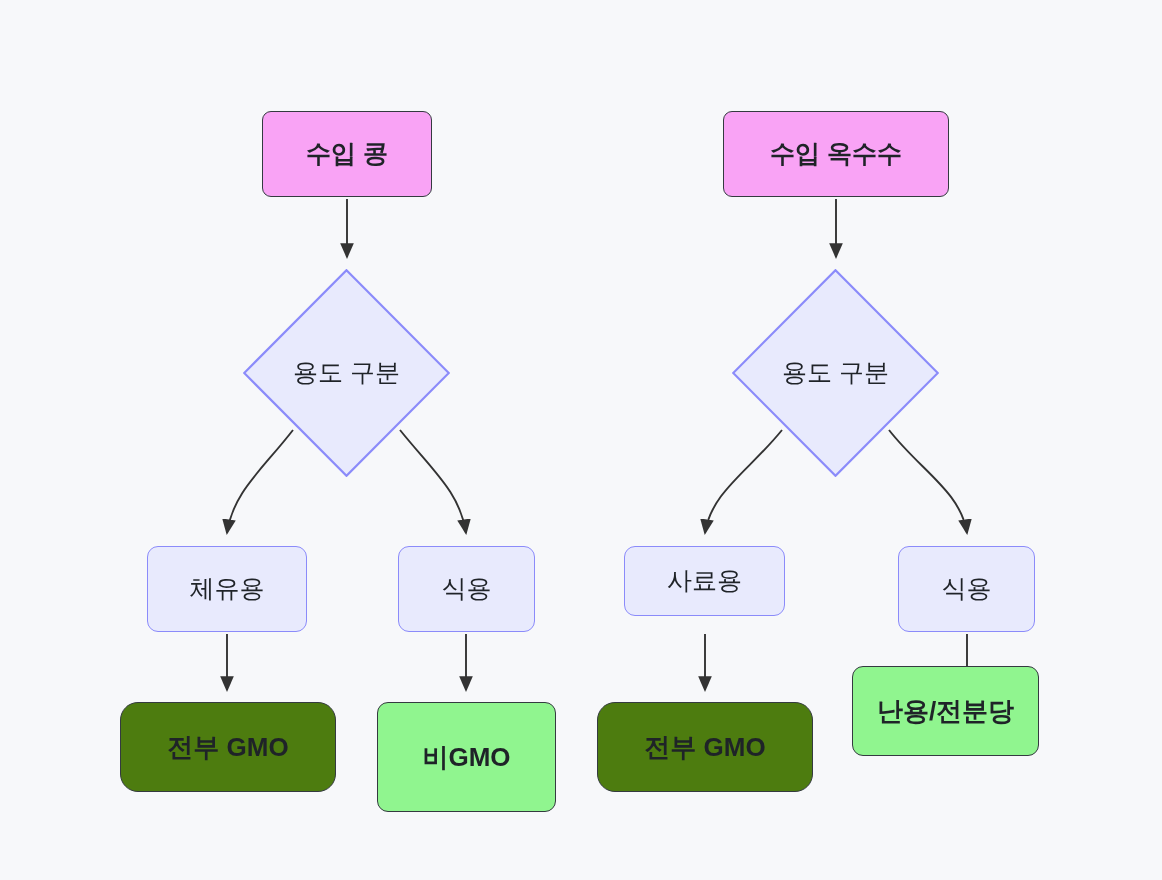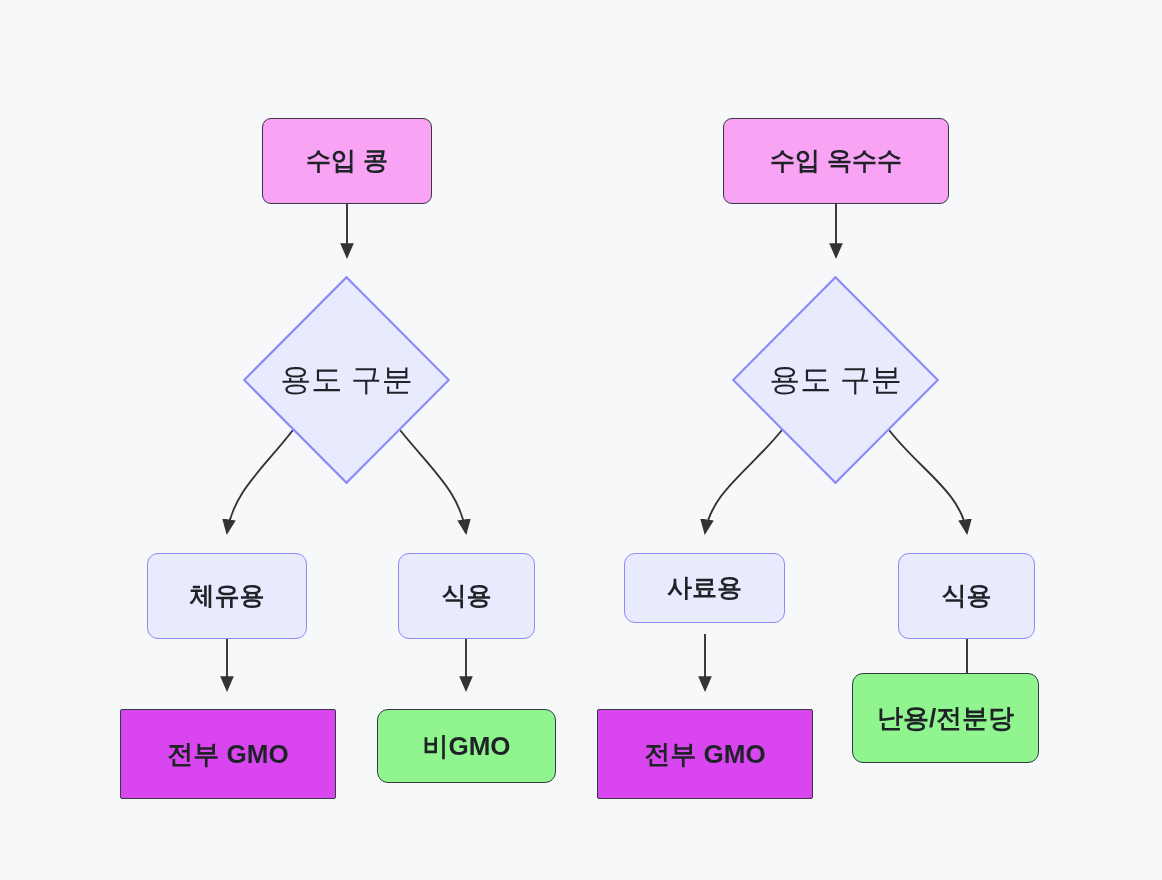--- a/index.html
+++ b/index.html
@@ -29,42 +29,41 @@
   }
   .node {
     position: absolute;
     display: flex;
     align-items: center;
     justify-content: center;
     box-sizing: border-box;
     text-align: center;
     line-height: 1.1;
     white-space: nowrap;
-    margin-top: 7px;
   }
   .node-label {
     display: block;
   }
 
   
   .node-source {
     background: #f9a3f5;
     border: 1.6px solid #343a40;
     border-radius: 9px;
     color: #1f2328;
     font-size: 25px;
     font-weight: 700;
   }
 
   
   .node-decision {
     background: transparent;
     border: none;
     color: #1f2328;
-    font-size: 31px;
+    font-size: 25px;
     font-weight: 400;
   }
   .diamond-shape {
     position: absolute;
     left: 0;
     top: 0;
     width: 100%;
     height: 100%;
   }
   .node-decision .node-label {
@@ -72,28 +71,28 @@
     z-index: 2;
   }
 
   
   .node-process {
     background: #e8eafd;
     border: 1.7px solid #8b8bfa;
     border-radius: 11px;
     color: #1f2328;
     font-size: 25px;
-    font-weight: 700;
+    font-weight: 400;
   }
 
   
   .node-result-red {
-    background: #d946ef;
+    background: #4d7c0f;
     border: 1.8px solid #343a40;
-    border-radius: 2px;
+    border-radius: 18px;
     color: #1f2328;
     font-size: 26px;
     font-weight: 700;
   }
   .node-result-green {
     background: #90f58f;
     border: 1.8px solid #343a40;
     border-radius: 11px;
     color: #1f2328;
     font-size: 26px;
@@ -152,21 +151,21 @@
       </div>
       <div class="node node-process" style="left: 624px; top: 546px; width: 161px; height: 70px;">
         <span class="node-label">사료용</span>
       </div>
       <div class="node node-process" style="left: 898px; top: 546px; width: 137px; height: 86px;">
         <span class="node-label">식용</span>
       </div>
       <div class="node node-result-red" style="left: 120px; top: 702px; width: 216px; height: 90px;">
         <span class="node-label">전부 GMO</span>
       </div>
-      <div class="node node-result-green" style="left: 377px; top: 702px; width: 179px; height: 74px;">
+      <div class="node node-result-green" style="left: 377px; top: 702px; width: 179px; height: 110px;">
         <span class="node-label">비GMO</span>
       </div>
       <div class="node node-result-red" style="left: 597px; top: 702px; width: 216px; height: 90px;">
         <span class="node-label">전부 GMO</span>
       </div>
       <div class="node node-result-green" style="left: 852px; top: 666px; width: 187px; height: 90px; justify-content: center;">
         <span class="node-label">난용/전분당</span>
       </div>
     </div>
 

